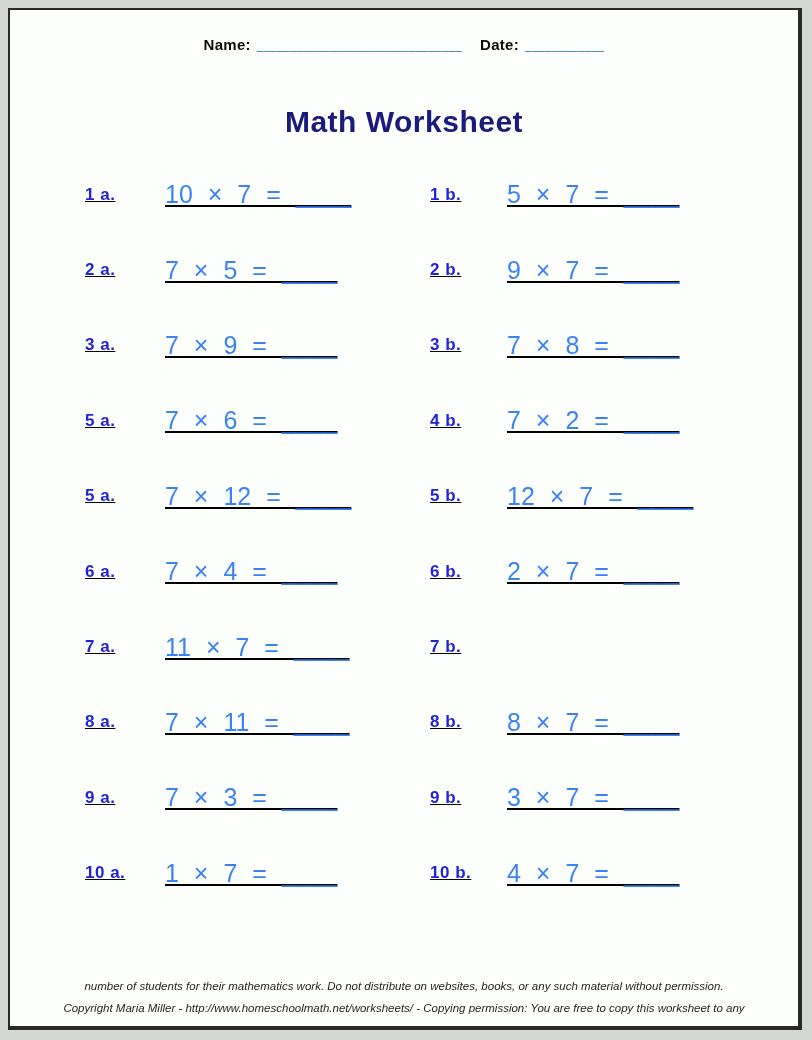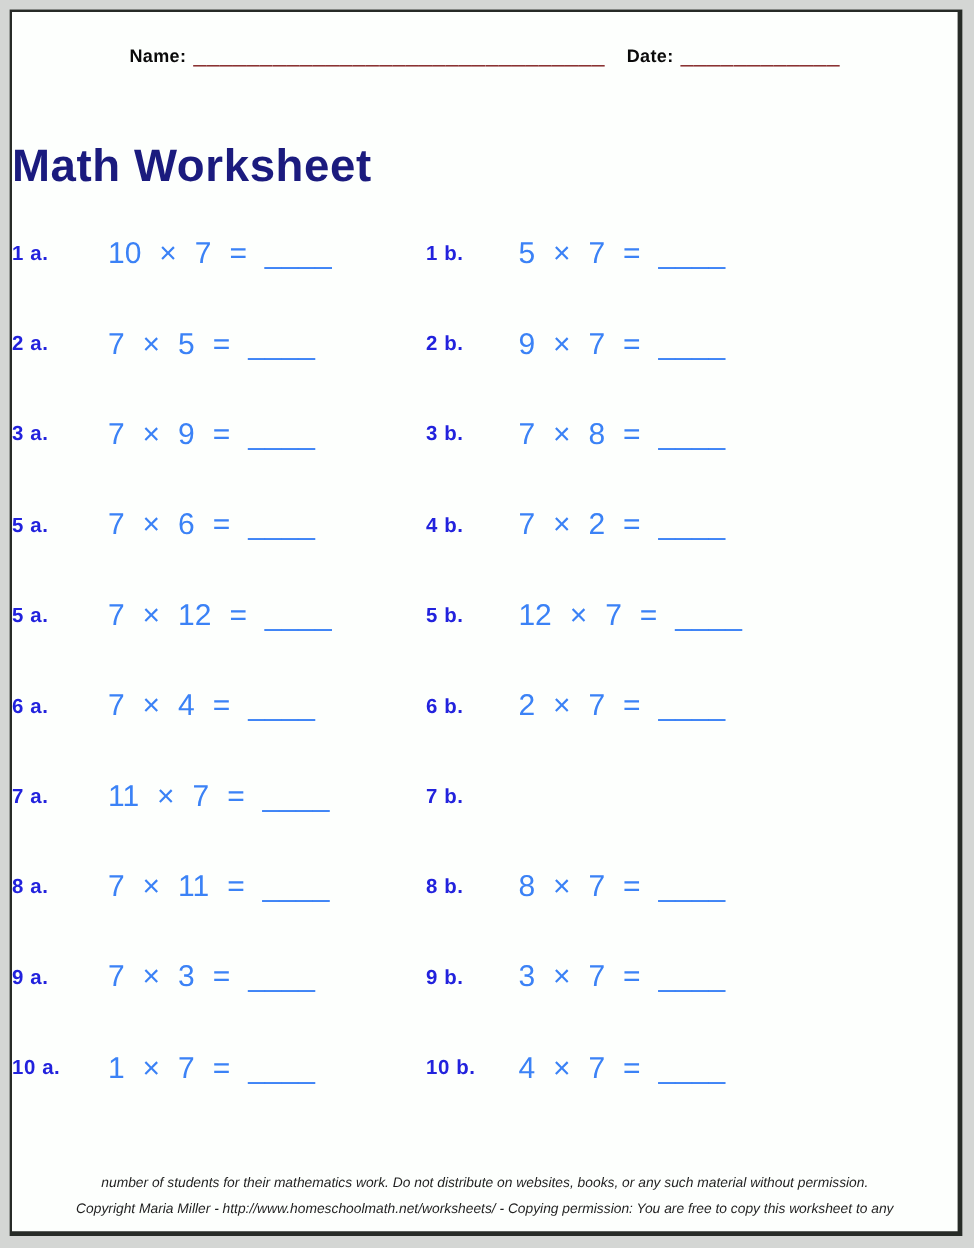--- a/index.html
+++ b/index.html
@@ -29,41 +29,44 @@
     font-size: 15px;
     white-space: nowrap;
   }
   .nd-label {
     font-weight: bold;
     color: #0a0a0a;
     margin-right: 6px;
     letter-spacing: 0.3px;
   }
   .nd-line {
-    color: #7f1d1d;
-    font-size: 19px;
+    color: #0369a1;
+    font-size: 11px;
     letter-spacing: 0.5px;
   }
   .nd-label.date { margin-left: 18px; }
   
   .title {
-    margin-top: 58px;
-    font-size: 38px;
+    margin-top: 46px;
+    text-align: center;
+    font-size: 30px;
     line-height: 46px;
     font-weight: bold;
     color: #1b1b7e;
     letter-spacing: 0.5px;
   }
   
   .grid { margin-top: 12px; }
   .row {
     display: grid;
     grid-template-columns: 80px 265px 77px auto;
     align-items: center;
     height: 75.4px;
+    padding-left: 75px;
+    text-decoration: underline;
   }
   .plabel {
     font-size: 17px;
     font-weight: bold;
     color: #2222dd;
     letter-spacing: 0.5px;
   }
   .expr {
     font-size: 25px;
     color: #3b82f6;

